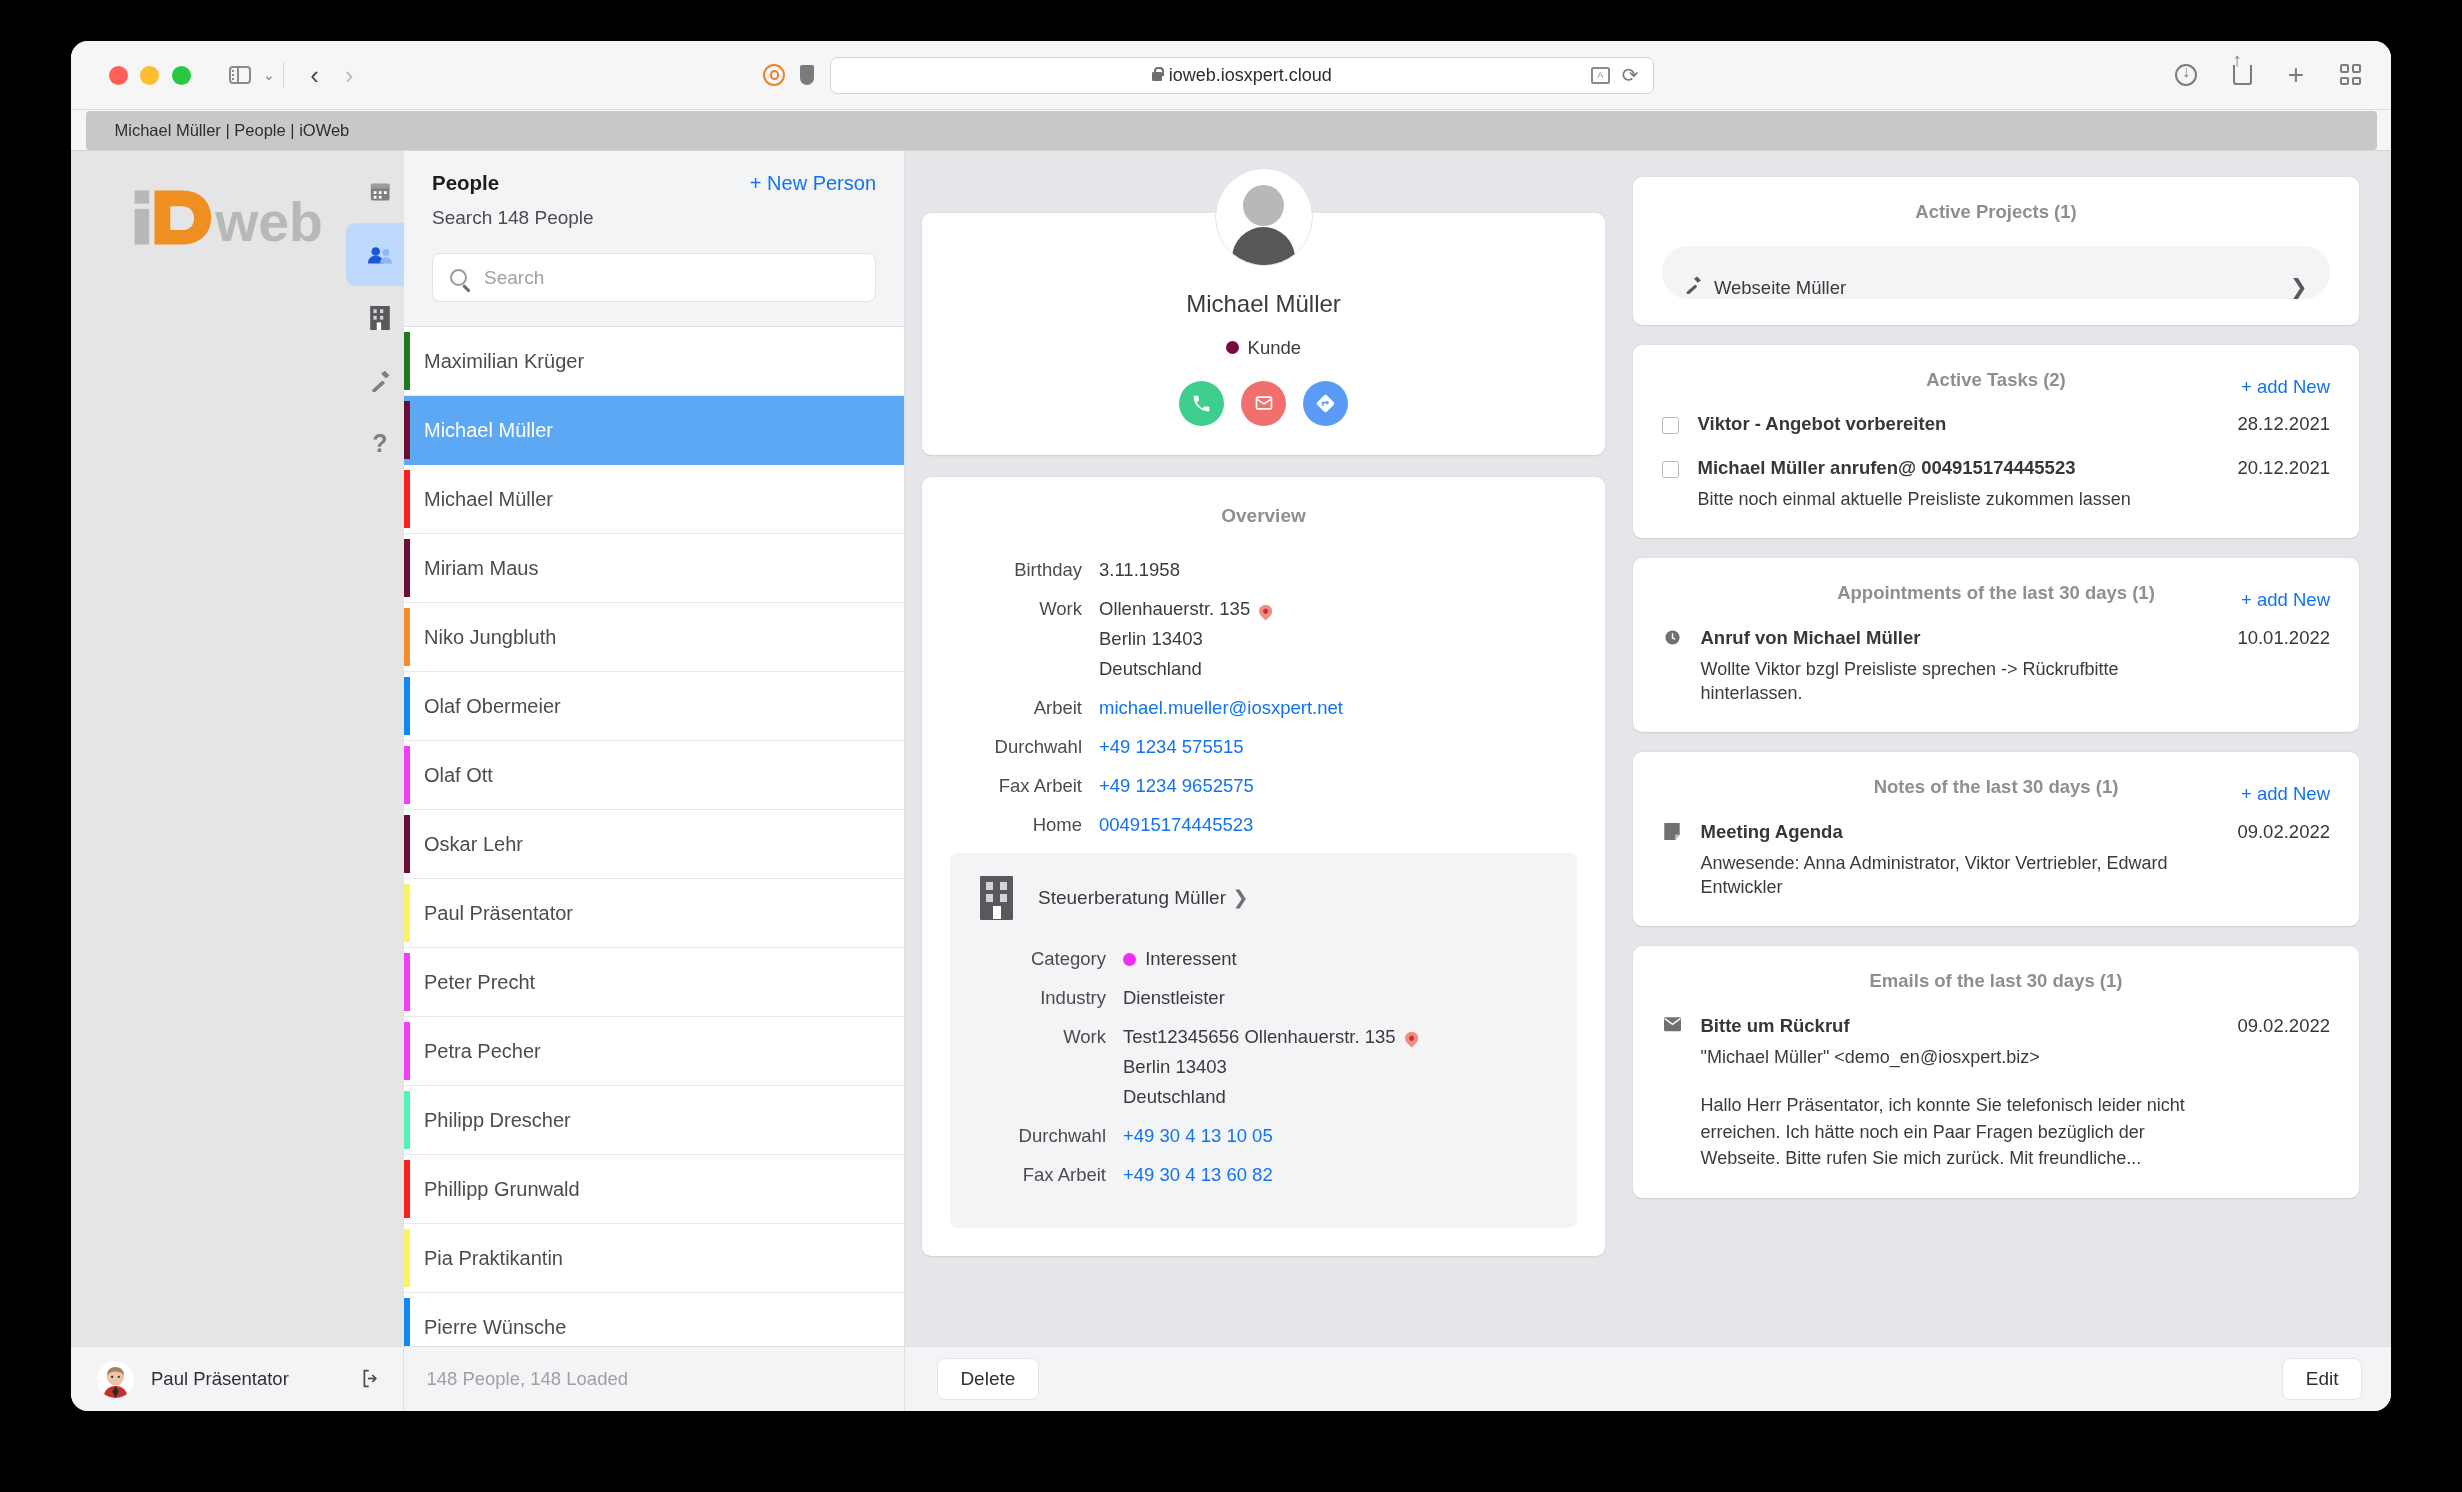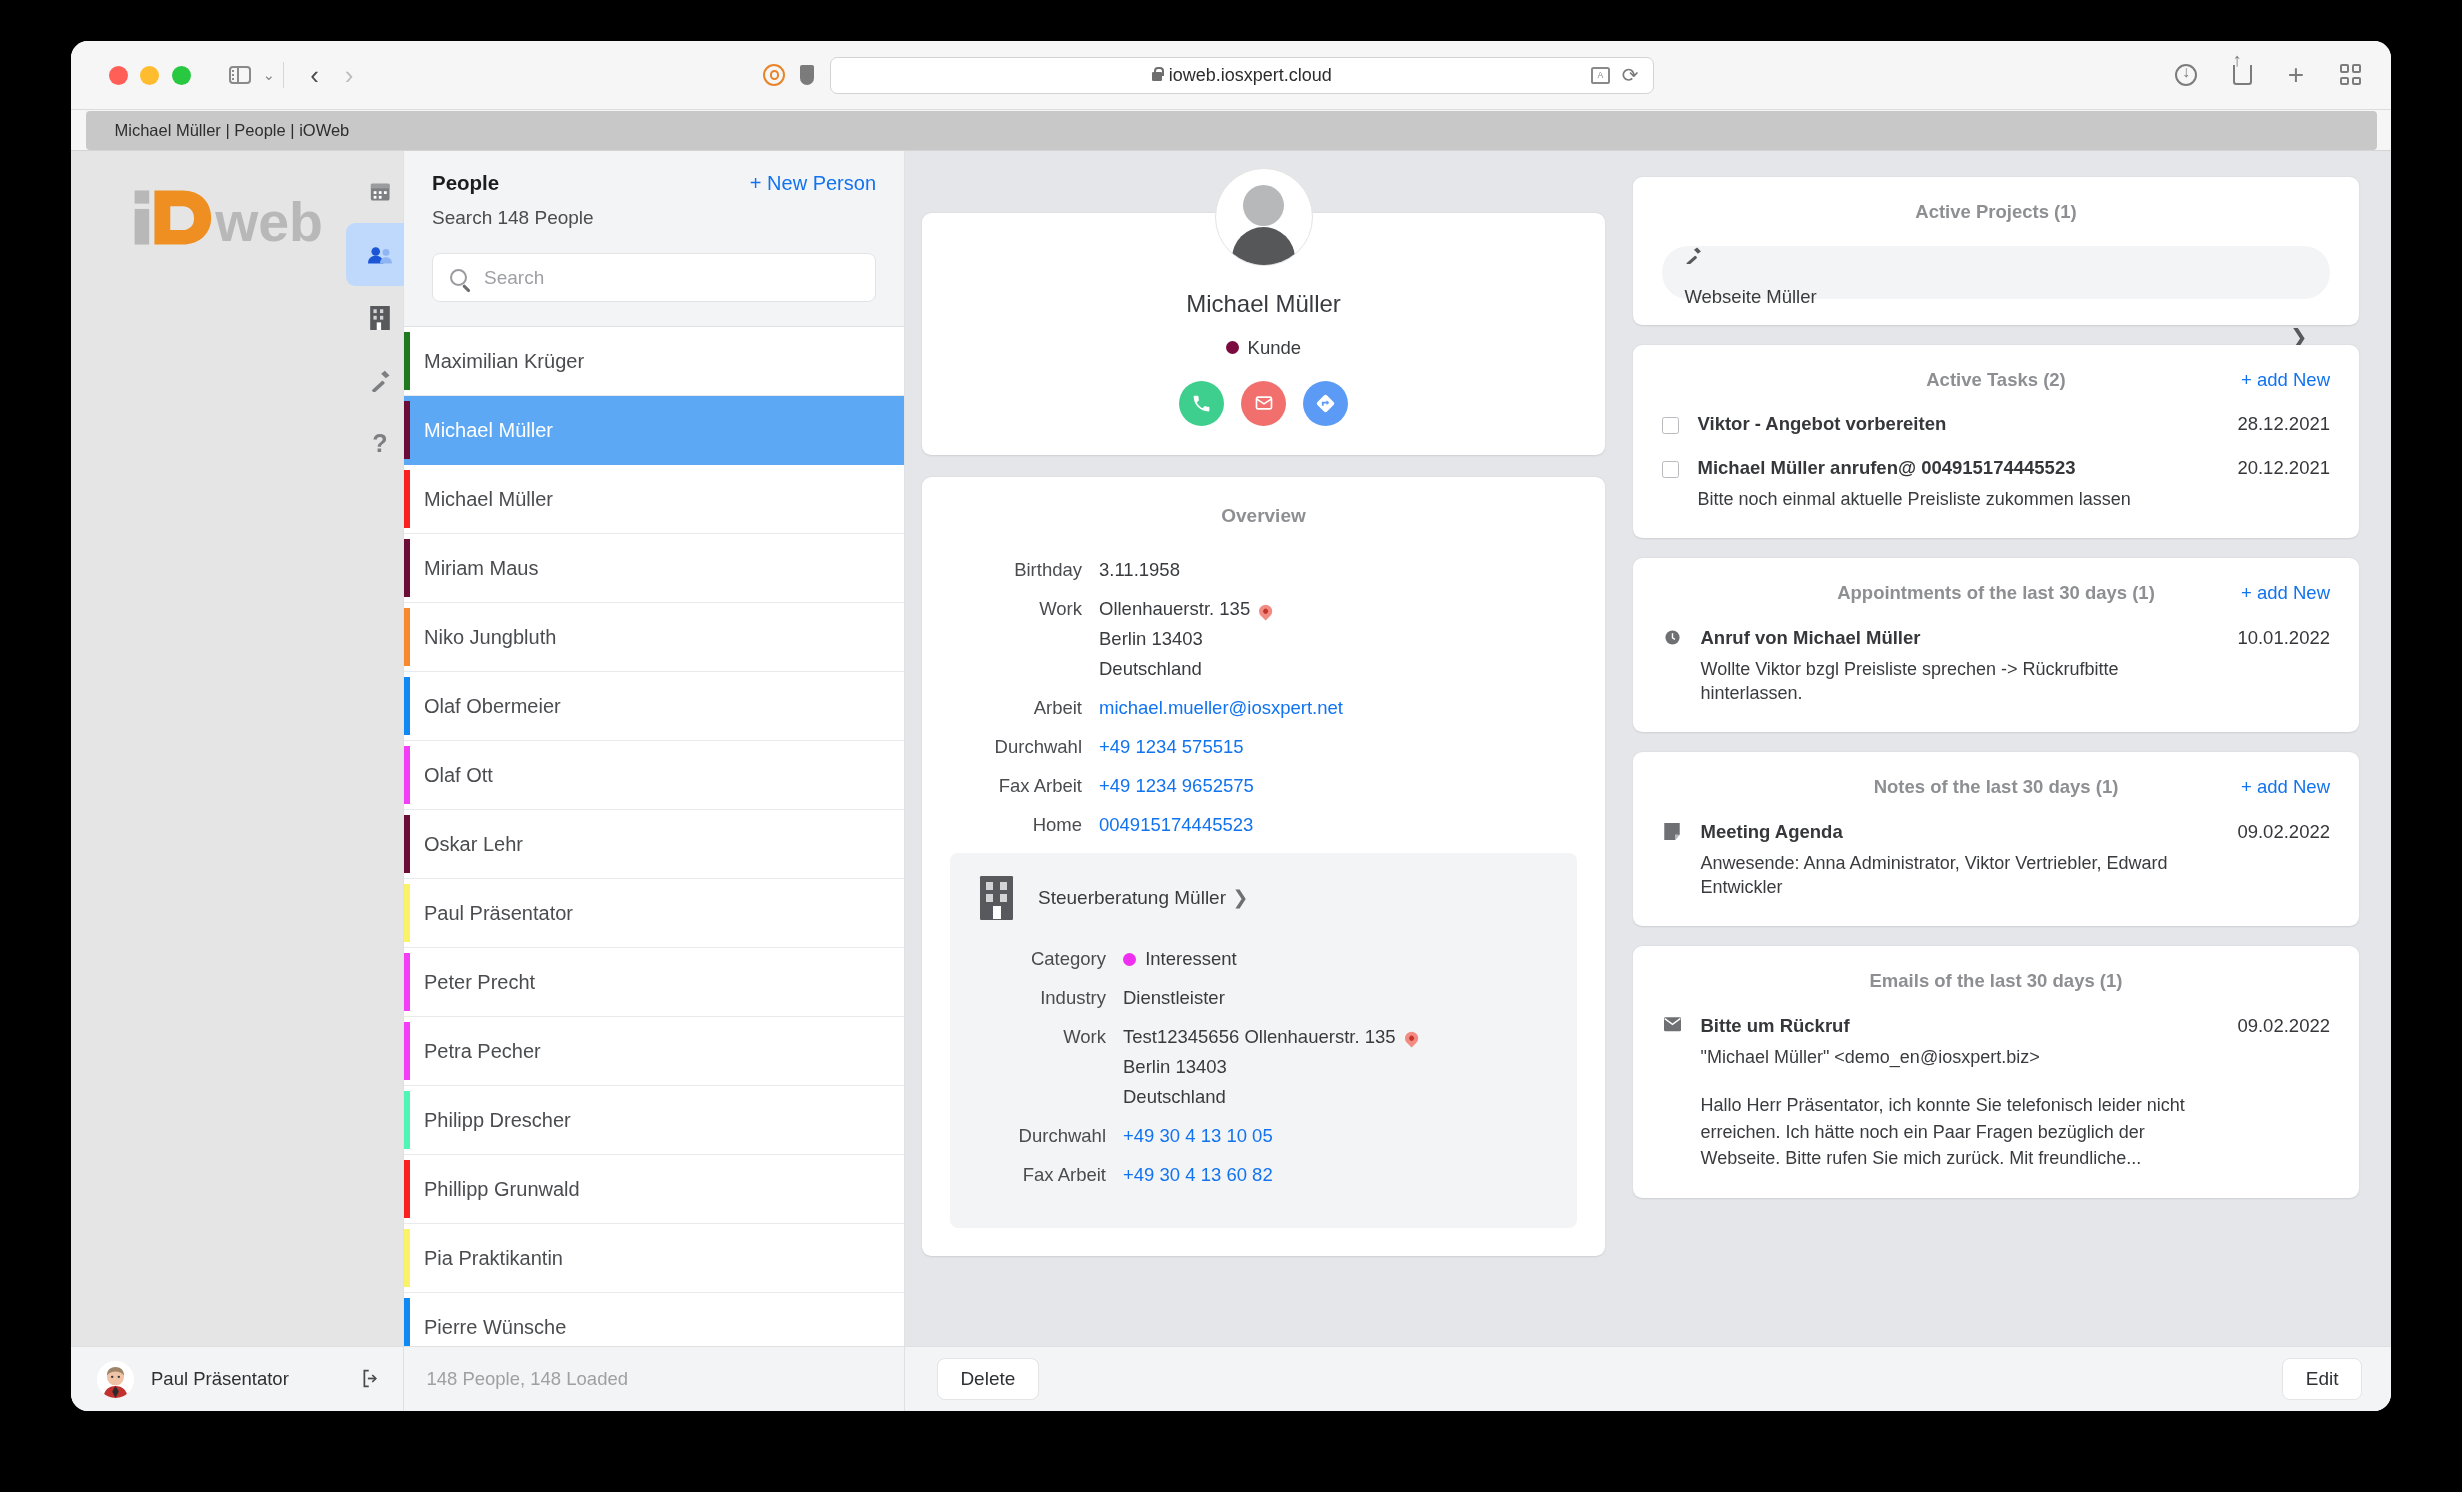--- a/index.html
+++ b/index.html
@@ -152,23 +152,23 @@
   .bldg i { position: absolute; width: 6.6px; height: 8.6px; background: #d3d4d6; }
   .sc-name { font-size: 19px; color: #3a3b3e; }
   .sc-name .chev { color: #6f7073; margin-left: 6.6px; }
   .sc-fields { margin-top: 28px; }
   .sc-fields .flabel { width: 173px; flex: 0 0 173px; }
   .cat-dot { display:inline-block; width: 13px; height: 13px; border-radius: 50%; background: #ef2ff0; margin-right: 9.2px; position: relative; top: 1.3px;}
 
   .col-right { flex: 1; min-width: 0; display: flex; flex-direction: column; gap: 20px; padding-top: 9.2px;}
   .rcard { background: #fff; border-radius: 9.2px; box-shadow: 0 0.7px 2px rgba(0,0,0,.10); padding: 24px 29px 26px 29px; position: relative;}
   .rtitle { text-align: center; font-size: 18.5px; color: #8e8f93; font-weight: 700; }
-  .addnew { position: absolute; right: 29px; top: 24px; font-size: 18.5px; color: #1273f0; }
+  .addnew { position: absolute; right: 29px; top: 31px; font-size: 18.5px; color: #1273f0; }
   .proj-pill { margin-top: 22.4px; height: 53px; background: #f3f4f6; border-radius: 26px;
-    display: flex; align-items: flex-start; padding: 0 22.4px; gap: 17px; font-size: 18.5px; color: #3a3b3e; flex-direction: column;}
+    display: flex; align-items: flex-end; padding: 0 22.4px; gap: 11px; font-size: 18.5px; color: #3a3b3e;}
   .proj-pill .chev-r { margin-left: auto; color: #58595c; font-size: 21px; }
   .row-item { margin-top: 22.4px; display: flex; align-items: flex-start; gap: 18.5px; }
   .row-ck { width: 17px; height: 17px; border: 1.3px solid #b9babd; border-radius: 2.6px; flex: 0 0 17px; margin-top: 4px;}
   .row-main { flex: 1; min-width: 0; }
   .row-title { font-size: 18.5px; font-weight: 700; color: #36373a; }
   .row-desc { font-size: 18px; color: #3a3b3e; margin-top: 8px; line-height: 1.38; }
   .row-date { font-size: 18.5px; color: #36373a; flex: 0 0 auto; margin-left: 16px; }
   .row-icon { width: 20px; flex: 0 0 20px; margin-top: 2.6px; display:flex; justify-content:center;}
   .email-body { font-size: 18px; color: #3a3b3e; margin-top: 22.4px; line-height: 1.48; }
 

